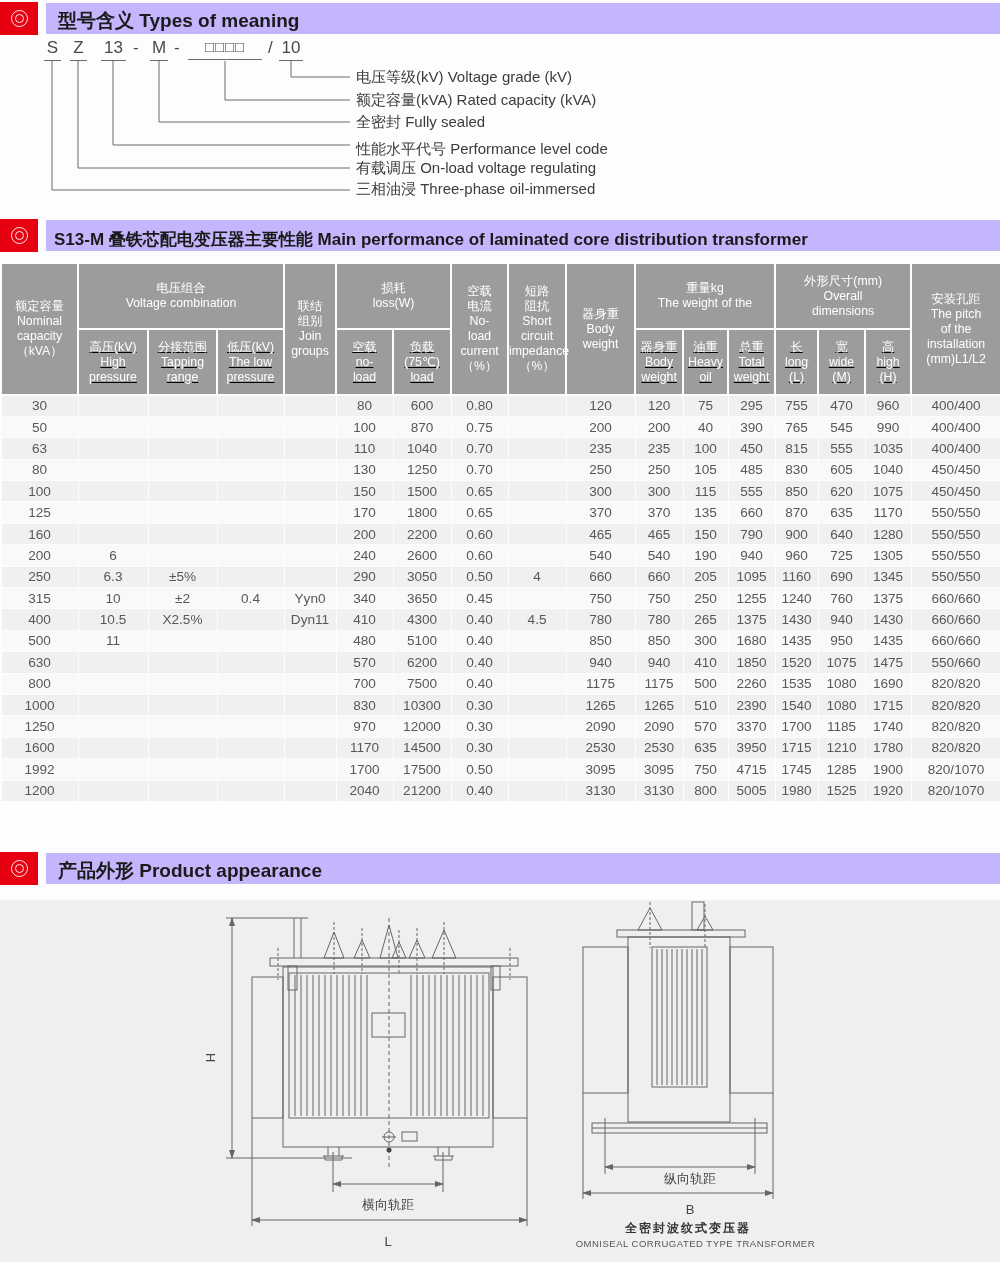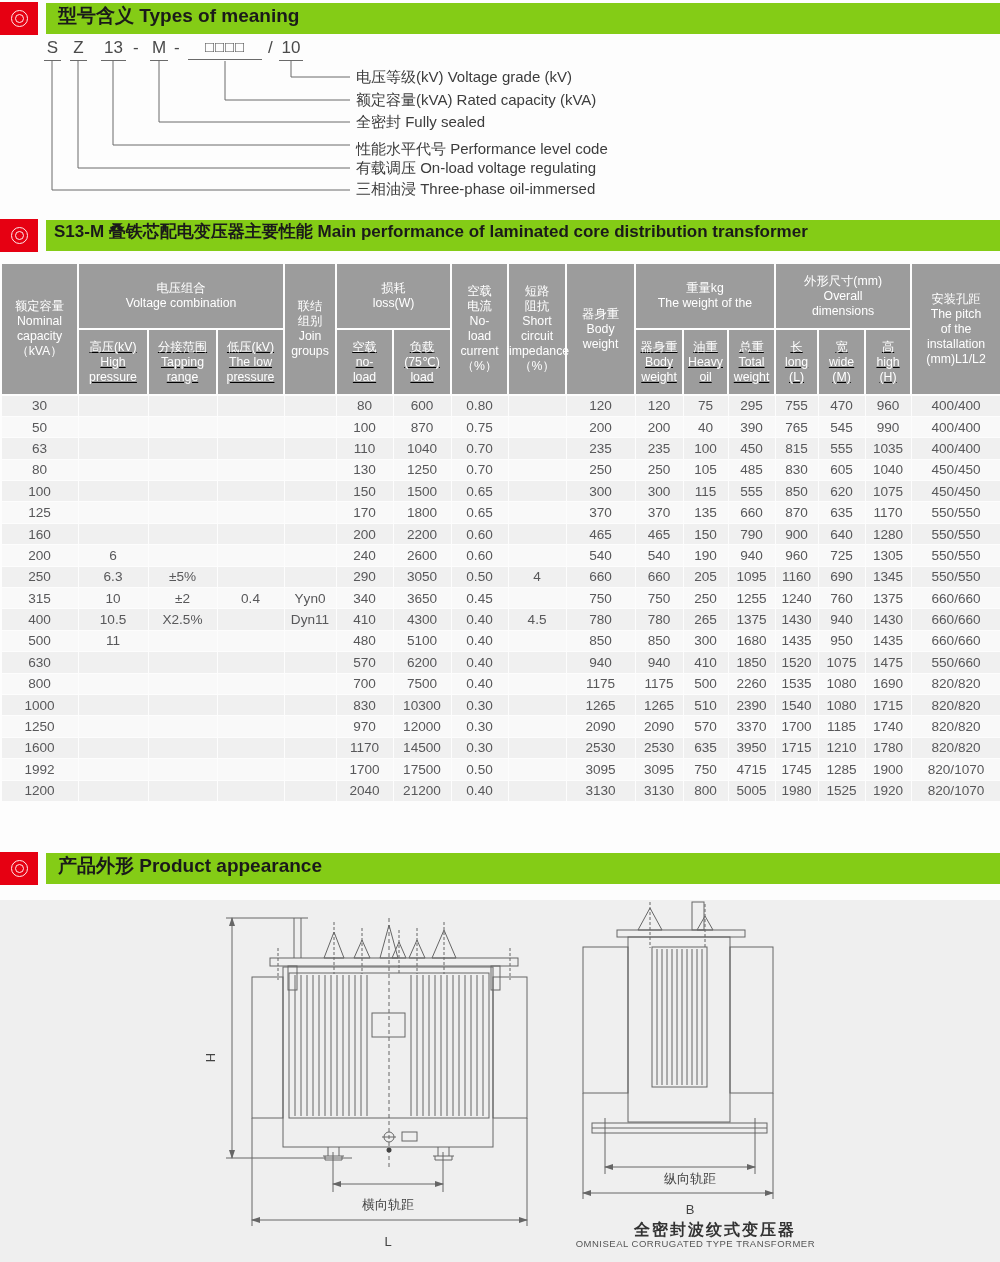--- a/index.html
+++ b/index.html
@@ -4,21 +4,21 @@
 <style>
   * { margin:0; padding:0; box-sizing:border-box; }
   body { background:#ffffff; font-family:"Liberation Sans","DejaVu Sans",sans-serif; }
   .page { position:relative; width:1000px; height:1262px; background:#fdfdfd; overflow:hidden; margin:0 auto; }
 
   
   .sec-head { position:absolute; left:0; width:1000px; height:34px; }
   .sec-icon { position:absolute; left:0; top:0; width:38px; height:33px; background:#e60012; display:flex; align-items:center; justify-content:center; }
   .ring { width:17px; height:17px; border:1.6px solid #fff; border-radius:50%; display:flex; align-items:center; justify-content:center; opacity:.92; }
   .ring::after { content:""; width:7px; height:7px; border:1.2px solid #fff; border-radius:50%; }
-  .sec-bar { position:absolute; left:46px; right:0; top:1px; height:31px; background:#84cc16; display:flex; align-items:flex-start; }
+  .sec-bar { position:absolute; left:46px; right:0; top:1px; height:31px; background:#c4b5fd; display:flex; align-items:flex-end; }
   .sec-title { font-weight:bold; color:#1a1a1a; padding-left:12px; white-space:nowrap; }
   .t-lg { font-size:19px; }
   .t-md { font-size:17px;padding-left:8px; }
 
   
   .diagram { position:absolute; left:0; top:34px; width:1000px; height:182px; }
   .code-part { position:absolute; top:4px; font-size:17px; color:#4a4a4a; border-bottom:1px solid #6a6a6a; padding:0 1px 2px 1px; text-align:center; }
   .code-dash { border-bottom:none; }
   .code-boxes { letter-spacing:1px; font-size:15px; padding-bottom:4px; }
   .conn { position:absolute; left:0; top:0; }
@@ -31,21 +31,21 @@
   .spec-table thead tr:last-child { height:66px;text-decoration:underline; }
   .spec-table td { font-size:13.6px; color:#58585a; text-align:center; vertical-align:middle; border:1px solid #fdfdfd; height:21.4px; white-space:nowrap; overflow:hidden; }
   .spec-table tbody tr:nth-child(odd) td { background:#f0f0f0; }
   .spec-table tbody tr:nth-child(even) td { background:#f9f9f9; }
 
   
   .panel { position:absolute; left:0; top:900px; width:1000px; height:362px; background:#efefef; }
   .drawing { position:absolute; top:0; }
   .draw-label { position:absolute; color:#444; font-size:13px; text-align:center; white-space:nowrap; }
   .rot { transform:rotate(-90deg); transform-origin:center; }
-  .caption-cn { position:absolute; left:615px; width:200px; top:1220px; text-align:center; font-size:16px; letter-spacing:2px; color:#333; font-weight:bold; }
+  .caption-cn { position:absolute; left:588px; width:200px; top:1220px; text-align:center; font-size:12px; letter-spacing:2px; color:#333; font-weight:bold; }
   .caption-en { position:absolute; left:565px; width:250px; top:1238px; text-align:right; font-size:9.5px; color:#555; letter-spacing:.5px; }
 </style>
 </head>
 <body>
 
 <div class="page">
 
   <div class="sec-head" style="top:2px">
     <div class="sec-icon">
         <div class="ring"></div>

